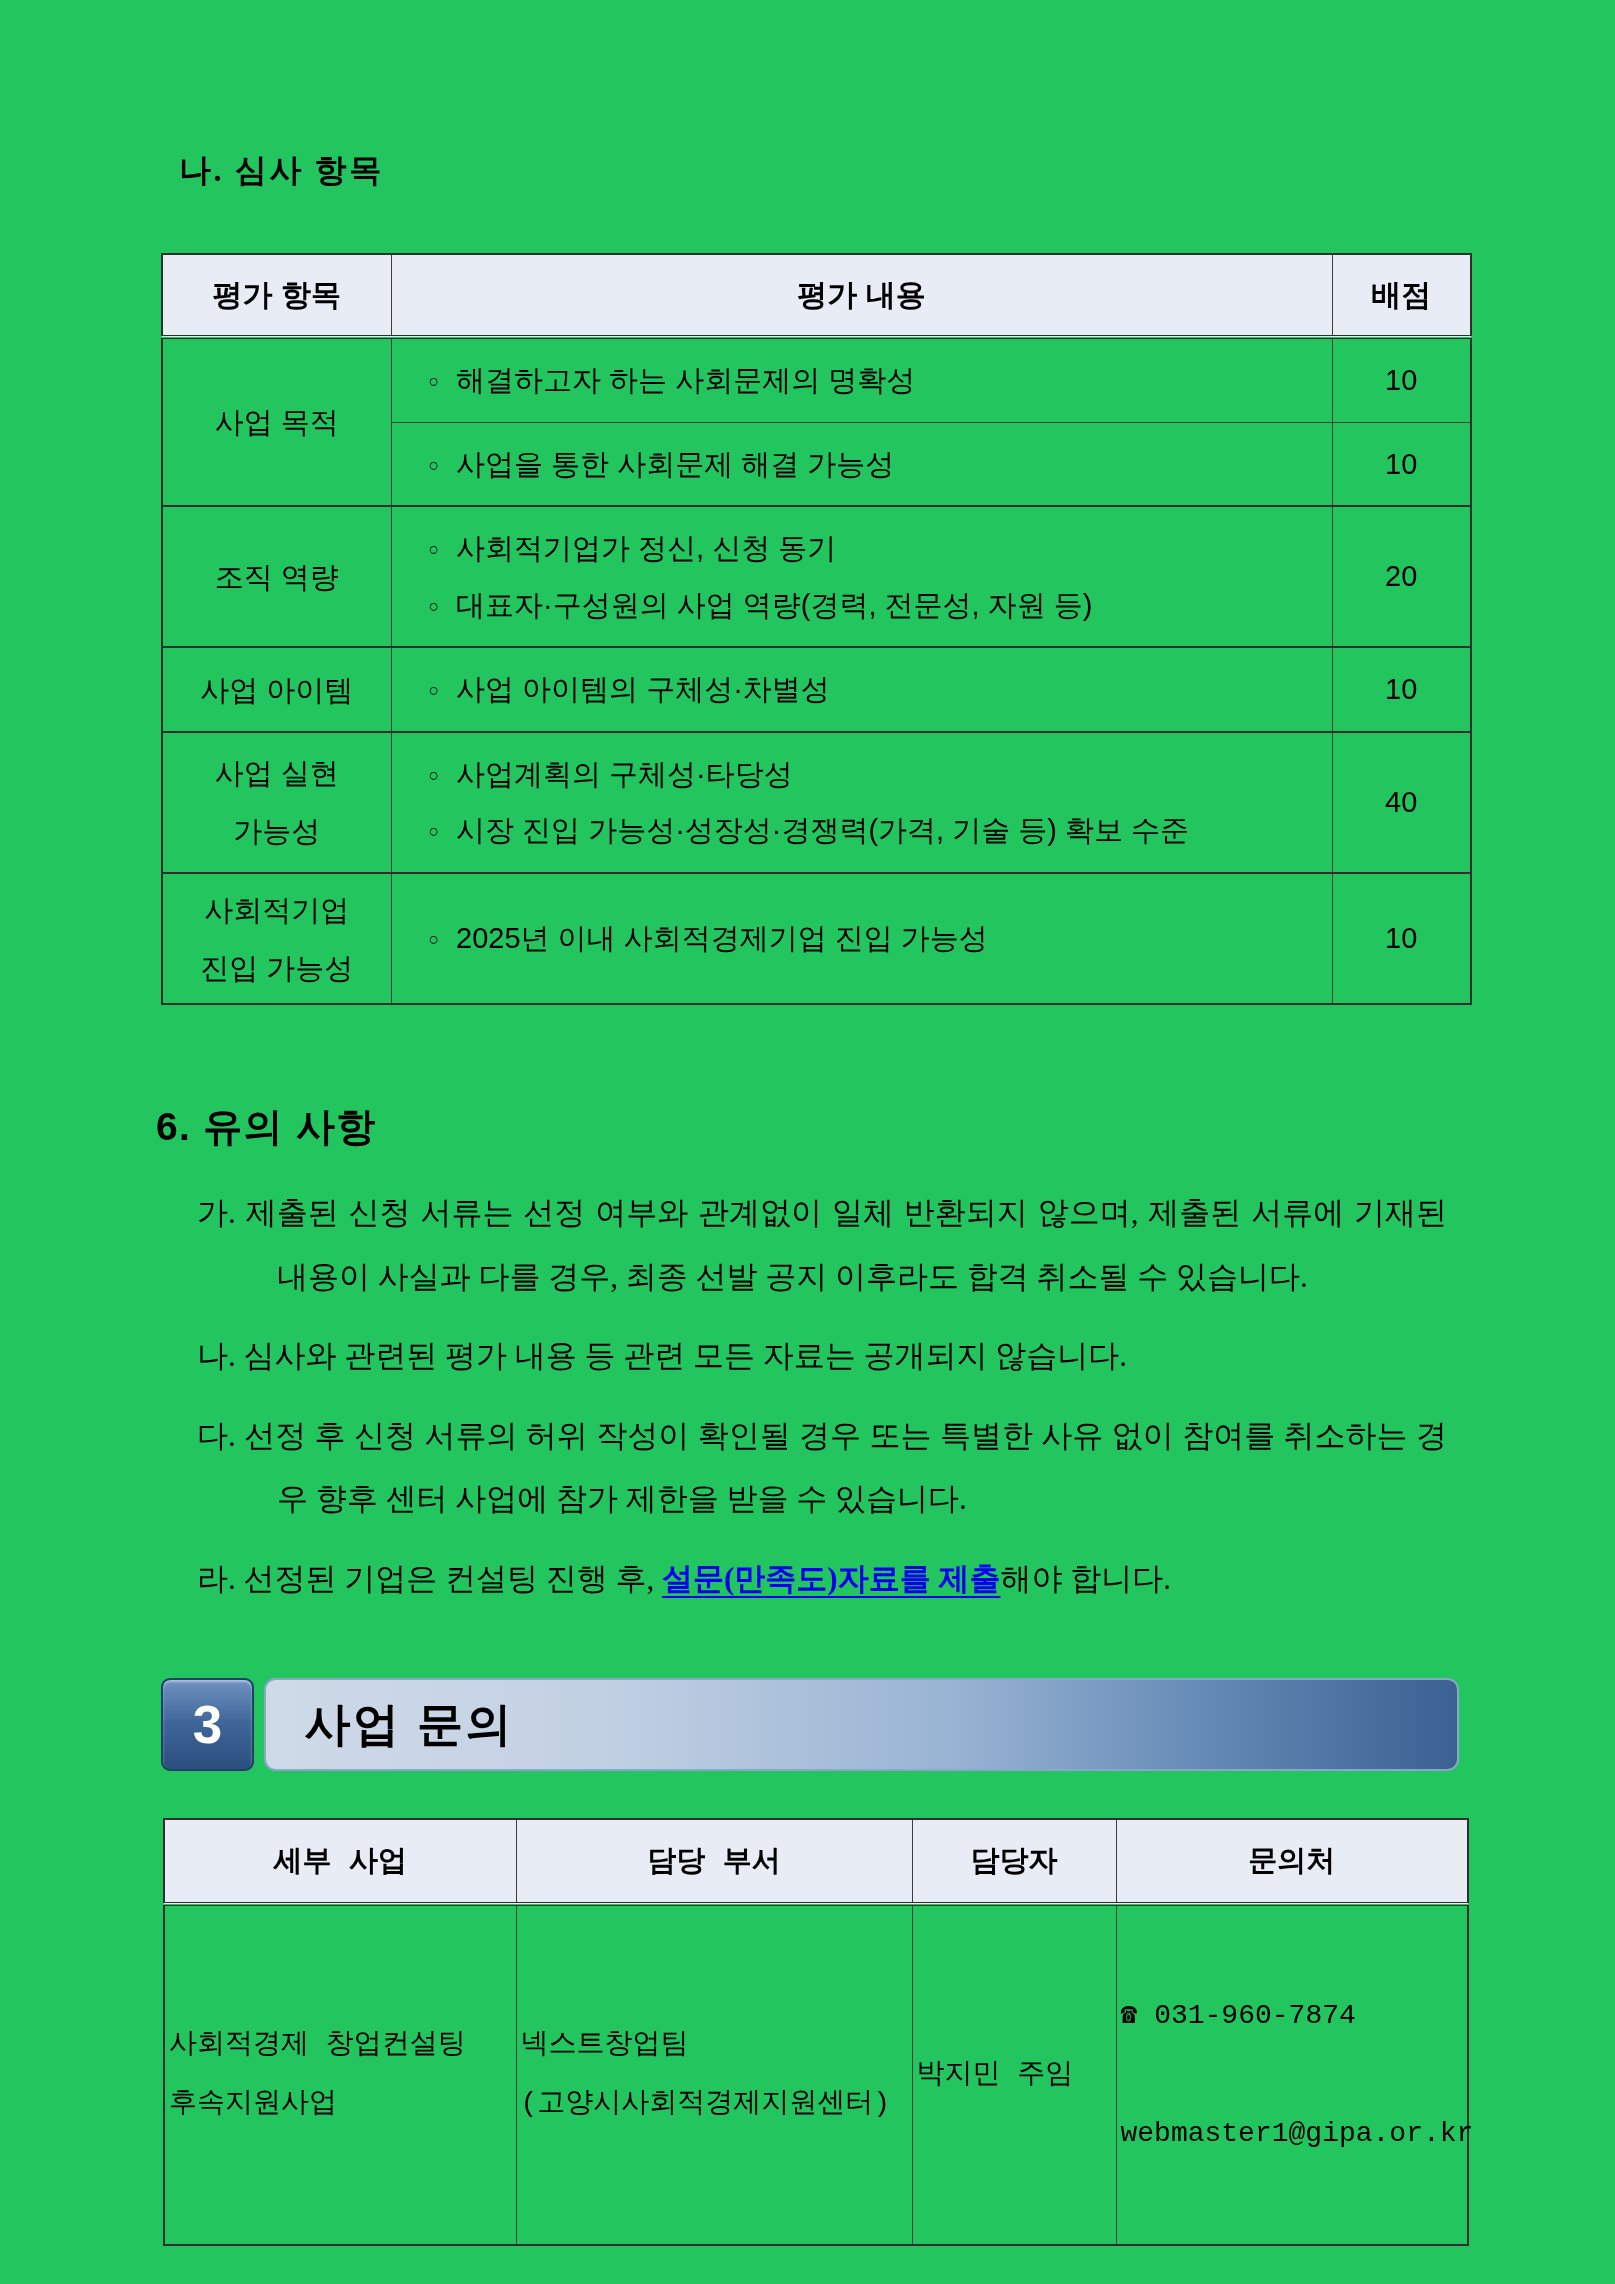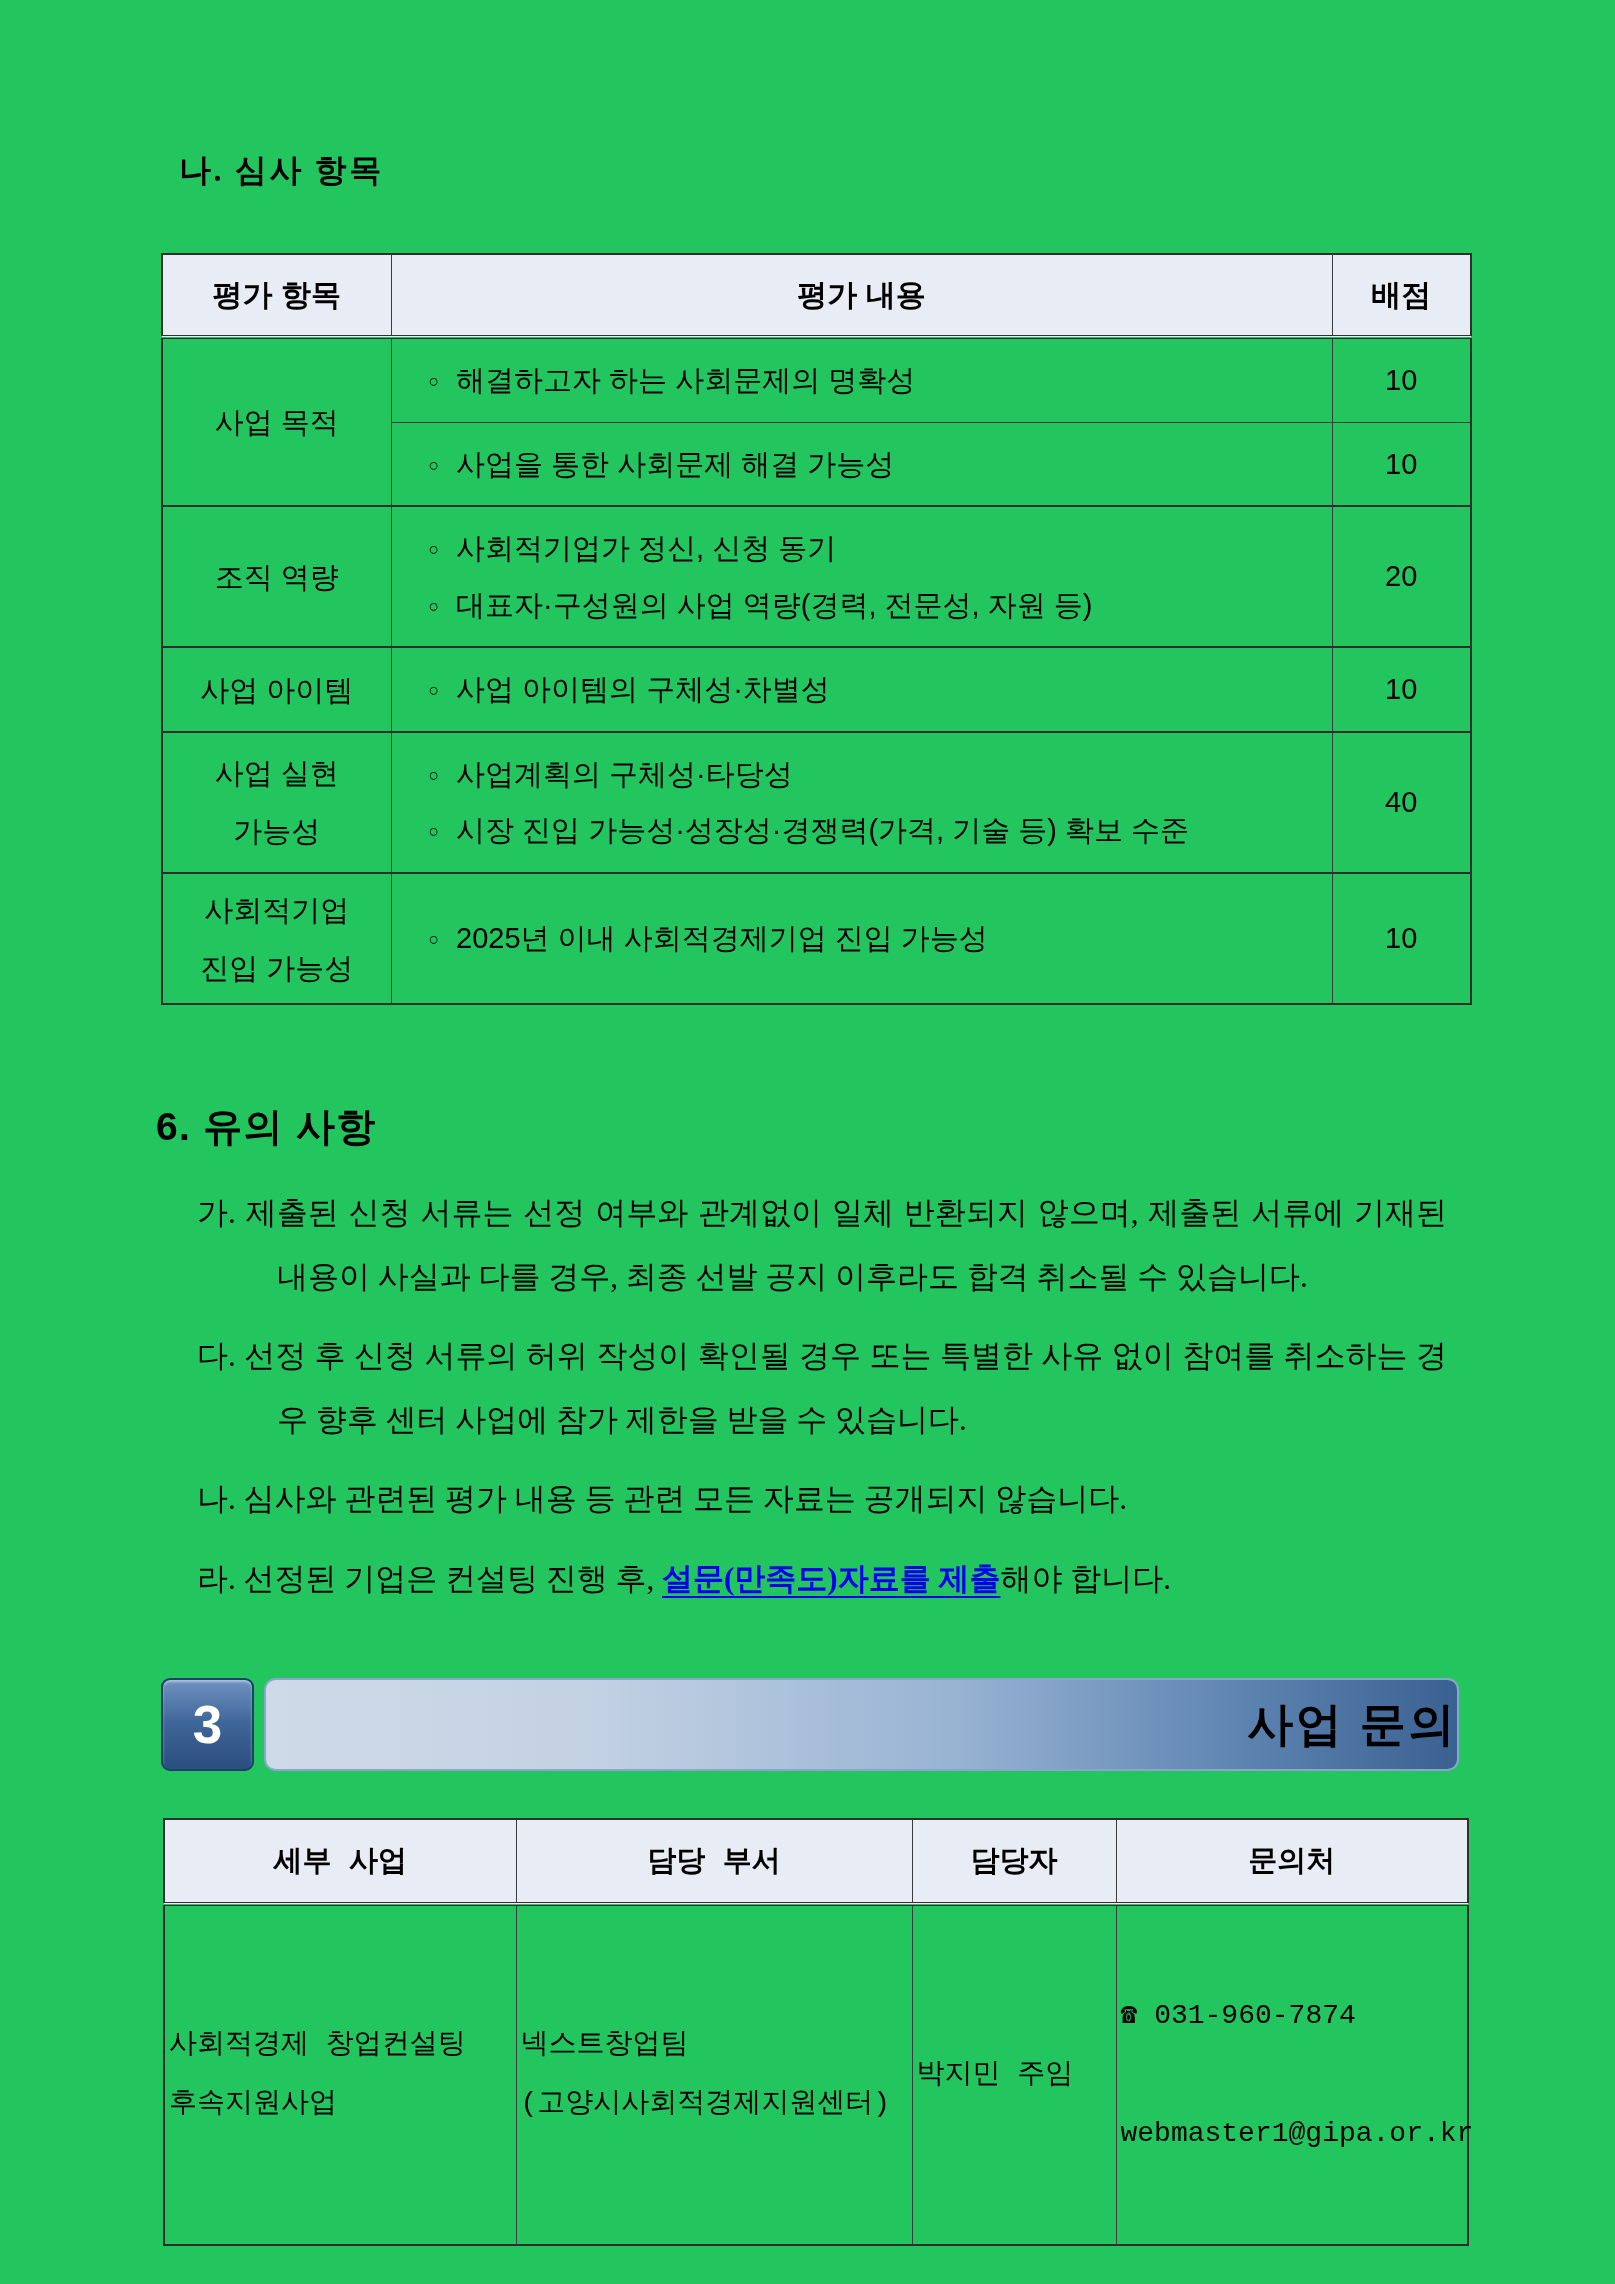--- a/index.html
+++ b/index.html
@@ -71,21 +71,21 @@
     color:#fff; font-family:"Liberation Sans", sans-serif;
     font-size:53px; font-weight:700;
     display:flex; align-items:center; justify-content:center;
   }
   .banner-bar {
     flex:1; margin-left:10.4px; height:89px;
     background:linear-gradient(90deg,#cfdae8 0%, #c2d1e3 28%, #98b3d3 58%, #5d84b1 82%, #3a6191 100%);
     border:2px solid #8aa6ca; border-radius:11.7px;
     display:flex; align-items:center; padding-left:38px;
     font-family:"Liberation Sans", sans-serif;
-    font-size:46px; font-weight:800; color:#000; letter-spacing:2.6px;justify-content:flex-end;
+    font-size:46px; font-weight:800; color:#000; letter-spacing:2.6px;
   }
 
   
   table.contact {
     border-collapse:collapse; table-layout:fixed;
     margin:47px 0 0 163px; width:1304px;
     font-family:Liberation Mono, monospace;
     border:2.6px solid #2f2f2f;
   }
   table.contact th, table.contact td { border:0.7px solid #3c3c3c; }
@@ -195,22 +195,22 @@
         </td>
         <td class="score">10</td>
       </tr>
     </tbody>
   </table>
 
   <div class="sec6-title">6. 유의 사항</div>
 
   <div class="notes">
     <p class="note">가. 제출된 신청 서류는 선정 여부와 관계없이 일체 반환되지 않으며, 제출된 서류에 기재된 내용이 사실과 다를 경우, 최종 선발 공지 이후라도 합격 취소될 수 있습니다.</p>
+    <p class="note">나. 심사와 관련된 평가 내용 등 관련 모든 자료는 공개되지 않습니다.</p>
     <p class="note">다. 선정 후 신청 서류의 허위 작성이 확인될 경우 또는 특별한 사유 없이 참여를 취소하는 경우 향후 센터 사업에 참가 제한을 받을 수 있습니다.</p>
-    <p class="note">나. 심사와 관련된 평가 내용 등 관련 모든 자료는 공개되지 않습니다.</p>
     <p class="note"><span>라. 선정된 기업은 컨설팅 진행 후, </span><a class="doc-link">설문(만족도)자료를 제출</a><span>해야 합니다.</span></p>
   </div>
 
   <div class="banner-row">
     <div class="banner-num">3</div>
     <div class="banner-bar">
         <span>사업 문의</span>
       </div>
   </div>
 

